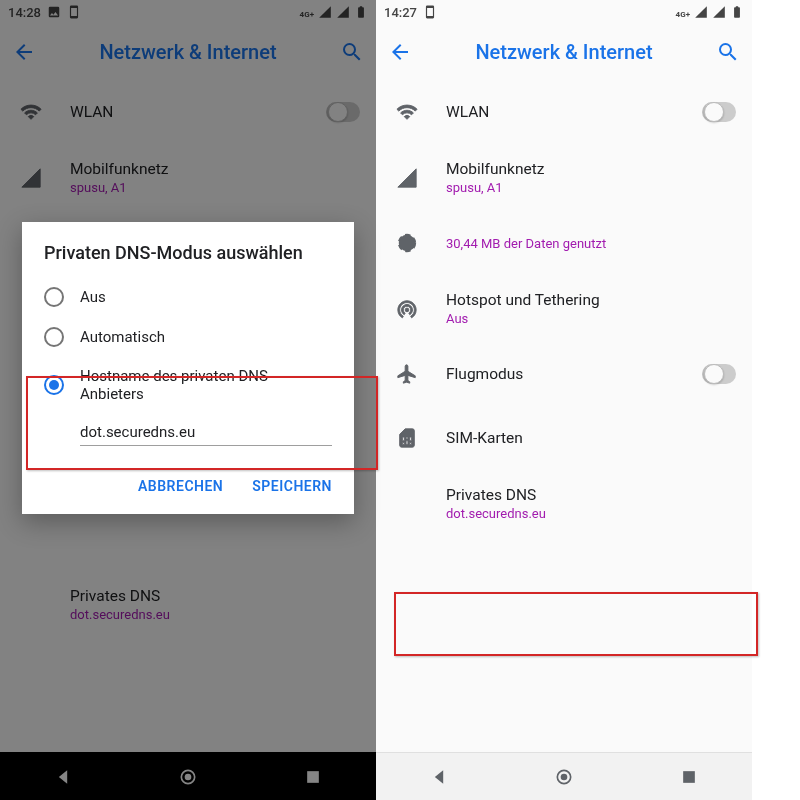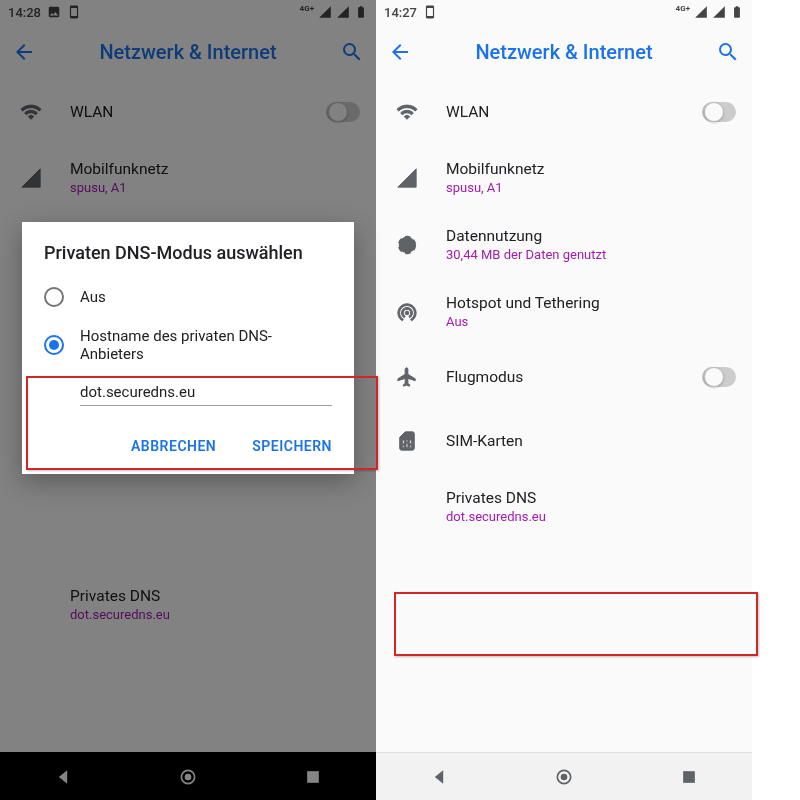--- a/index.html
+++ b/index.html
@@ -3,21 +3,21 @@
 <meta charset="utf-8">
 <style>
   * { box-sizing: border-box; margin: 0; padding: 0; font-family: Roboto, Arial, sans-serif; }
   body { width: 800px; height: 800px; display: flex; background: #fff; overflow: hidden; }
   .screen { width: 376px; height: 800px; position: relative; background: #fafafa; display: flex; flex-direction: column; }
   .screen.left { }
   .screen.left .dim-overlay { position: absolute; inset: 0; background: rgba(0,0,0,0.48); z-index: 5; }
   
   .statusbar { height: 24px; display: flex; align-items: center; justify-content: space-between; padding: 0 8px; font-size: 13px; color: #444; position: relative; z-index: 1; }
   .statusbar .sb-left { display: flex; align-items: center; gap: 6px; }
-  .statusbar .sb-right { display: flex; align-items: flex-start; gap: 4px; }
+  .statusbar .sb-right { display: flex; align-items: flex-end; gap: 4px; }
   .sb-ico { width: 14px; height: 14px; display: inline-flex; align-items: center; justify-content: center; }
   .sb-ico svg { width: 14px; height: 14px; fill: #444; }
   .sb-text { font-size:13px; font-weight:500; }
   .sb-4g { font-size:8px; font-weight:700; line-height:8px; text-align:right; }
   
   .appbar { height: 56px; display: flex; align-items: center; padding: 0 12px; gap: 20px; position: relative; z-index:1;text-align:center;}
   .appbar .back { width: 24px; height: 24px; color:#1a73e8; }
   .appbar .title { color: #1a73e8; font-size: 20px; font-weight: 500; flex:1; }
   .appbar .search { width:24px; height:24px; color:#1a73e8; }
   .appbar svg { fill: currentColor; }
@@ -37,21 +37,21 @@
   
   .dialog { position:absolute; left:22px; right:22px; top:222px; background:#fff; border-radius:0; z-index:20; padding: 20px 0 8px 0; box-shadow:0 8px 24px rgba(0,0,0,0.3);}
   .dialog .dtitle { font-size:18px; font-weight:500; color:#202124; padding: 0 22px 14px 22px; }
   .radio-row { display:flex; align-items:center; gap:16px; padding: 10px 22px; }
   .radio { width:20px; height:20px; border:2px solid #757575; border-radius:50%; flex-shrink:0; position:relative;}
   .radio.checked { border-color:#1a73e8; }
   .radio.checked::after { content:""; position:absolute; inset:3px; background:#1a73e8; border-radius:50%; }
   .radio-label { font-size:15px; color:#202124; }
   .dns-input-wrap { padding: 4px 22px 4px 58px; }
   .dns-input { width:100%; border:none; border-bottom:1px solid #9e9e9e; font-size:15px; padding: 6px 0 4px 0; outline:none; background:transparent; color:#202124;}
-  .dialog-actions { display:flex; justify-content:flex-end; gap:16px; padding: 20px 12px 4px 12px; }
+  .dialog-actions { display:flex; justify-content:flex-end; gap:9px; padding: 20px 12px 4px 12px; }
   .dbtn { background:none; border:none; color:#1a73e8; font-size:14px; font-weight:600; letter-spacing:0.5px; padding:8px 10px; cursor:pointer; }
   
   .navbar { height:48px; background:#f2f2f2; display:flex; align-items:center; justify-content:space-around; border-top:1px solid #e0e0e0; position:relative; z-index:1;}
   .screen.left .navbar { background:#000; border-top-color:#000;}
   .nav-ico { width:20px; height:20px; }
   .nav-ico svg { width:20px; height:20px; fill:#5f6368; }
   .screen.left .nav-ico svg { fill:#fff; }
   .row.noicon .ricon { visibility:hidden; }
 </style>
 </head>
@@ -152,20 +152,24 @@
 
   <div class="dim-overlay"></div>
 
   <div class="dialog">
     <div class="dtitle">Privaten DNS-Modus auswählen</div>
     <div class="radio-row">
       <span class="radio"></span>
       <span class="radio-label">Aus</span>
     </div>
     <div class="radio-row">
+      <span class="radio"></span>
+      <span class="radio-label">Automatisch</span>
+    </div>
+    <div class="radio-row">
       <span class="radio checked"></span>
       <span class="radio-label">Hostname des privaten DNS-Anbieters</span>
     </div>
     <div class="dns-input-wrap">
       <input class="dns-input" value="dot.securedns.eu" style="">
     </div>
     <div class="dialog-actions">
       <button class="dbtn">ABBRECHEN</button>
       <button class="dbtn">SPEICHERN</button>
     </div>
@@ -238,21 +242,20 @@
         <span class="rsub">spusu, A1</span>
       </div>
     </div>
     <div class="row">
       <span class="ricon">
           <svg viewBox="0 0 24 24" fill="none">
             <circle cx="12" cy="12" r="9" stroke="#5f6368" stroke-width="2" stroke-dasharray="6 4"></circle>
           </svg>
         </span>
       <div class="rtext">
-        <span class="rtitle">Datennutzung</span>
         <span class="rsub">30,44 MB der Daten genutzt</span>
       </div>
     </div>
     <div class="row">
       <span class="ricon">
           <svg viewBox="0 0 24 24">
             <path d="M12 11a2 2 0 1 0 .001 4.001A2 2 0 0 0 12 11zm6 2c0-3.31-2.69-6-6-6s-6 2.69-6 6c0 2.22 1.21 4.15 3 5.19l1-1.74c-1.19-.7-2-1.97-2-3.45 0-2.21 1.79-4 4-4s4 1.79 4 4c0 1.48-.81 2.75-2 3.45l1 1.74c1.79-1.04 3-2.97 3-5.19zM12 3C6.48 3 2 7.48 2 13c0 3.7 2.01 6.92 4.99 8.65l1-1.73C5.61 18.53 4 15.96 4 13c0-4.42 3.58-8 8-8s8 3.58 8 8c0 2.96-1.61 5.53-4 6.92l1 1.73c2.99-1.73 5-4.95 5-8.65 0-5.52-4.48-10-10-10z"></path>
           </svg>
         </span>
       <div class="rtext">

